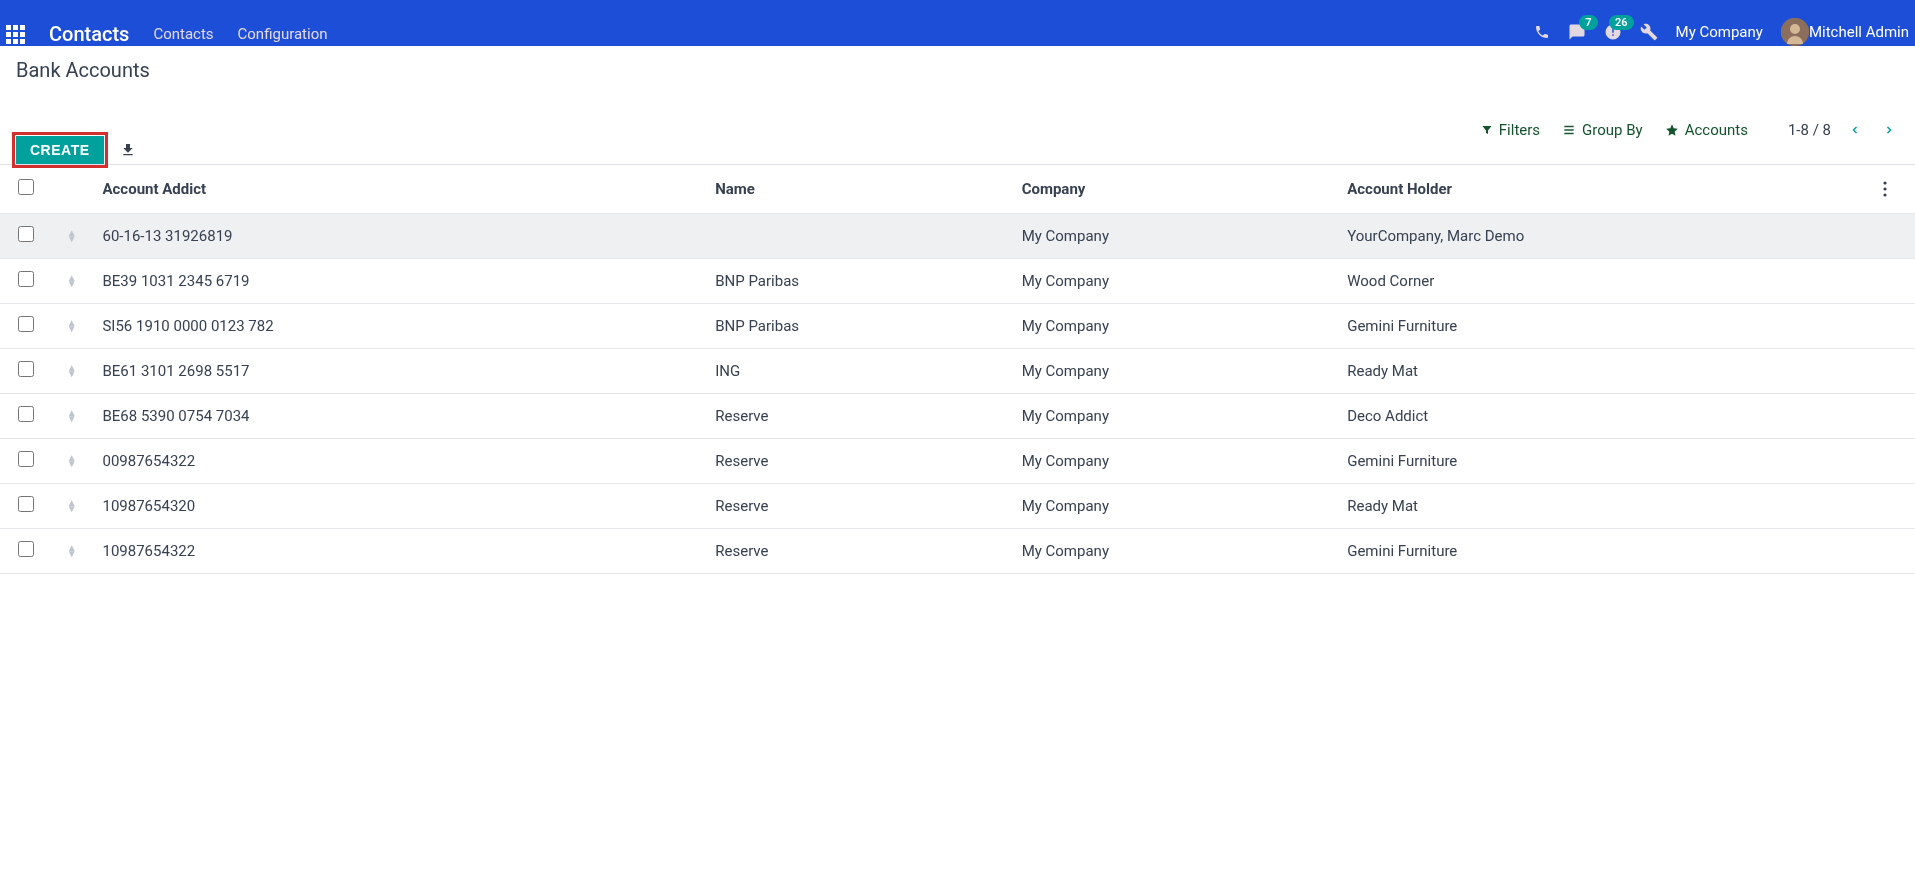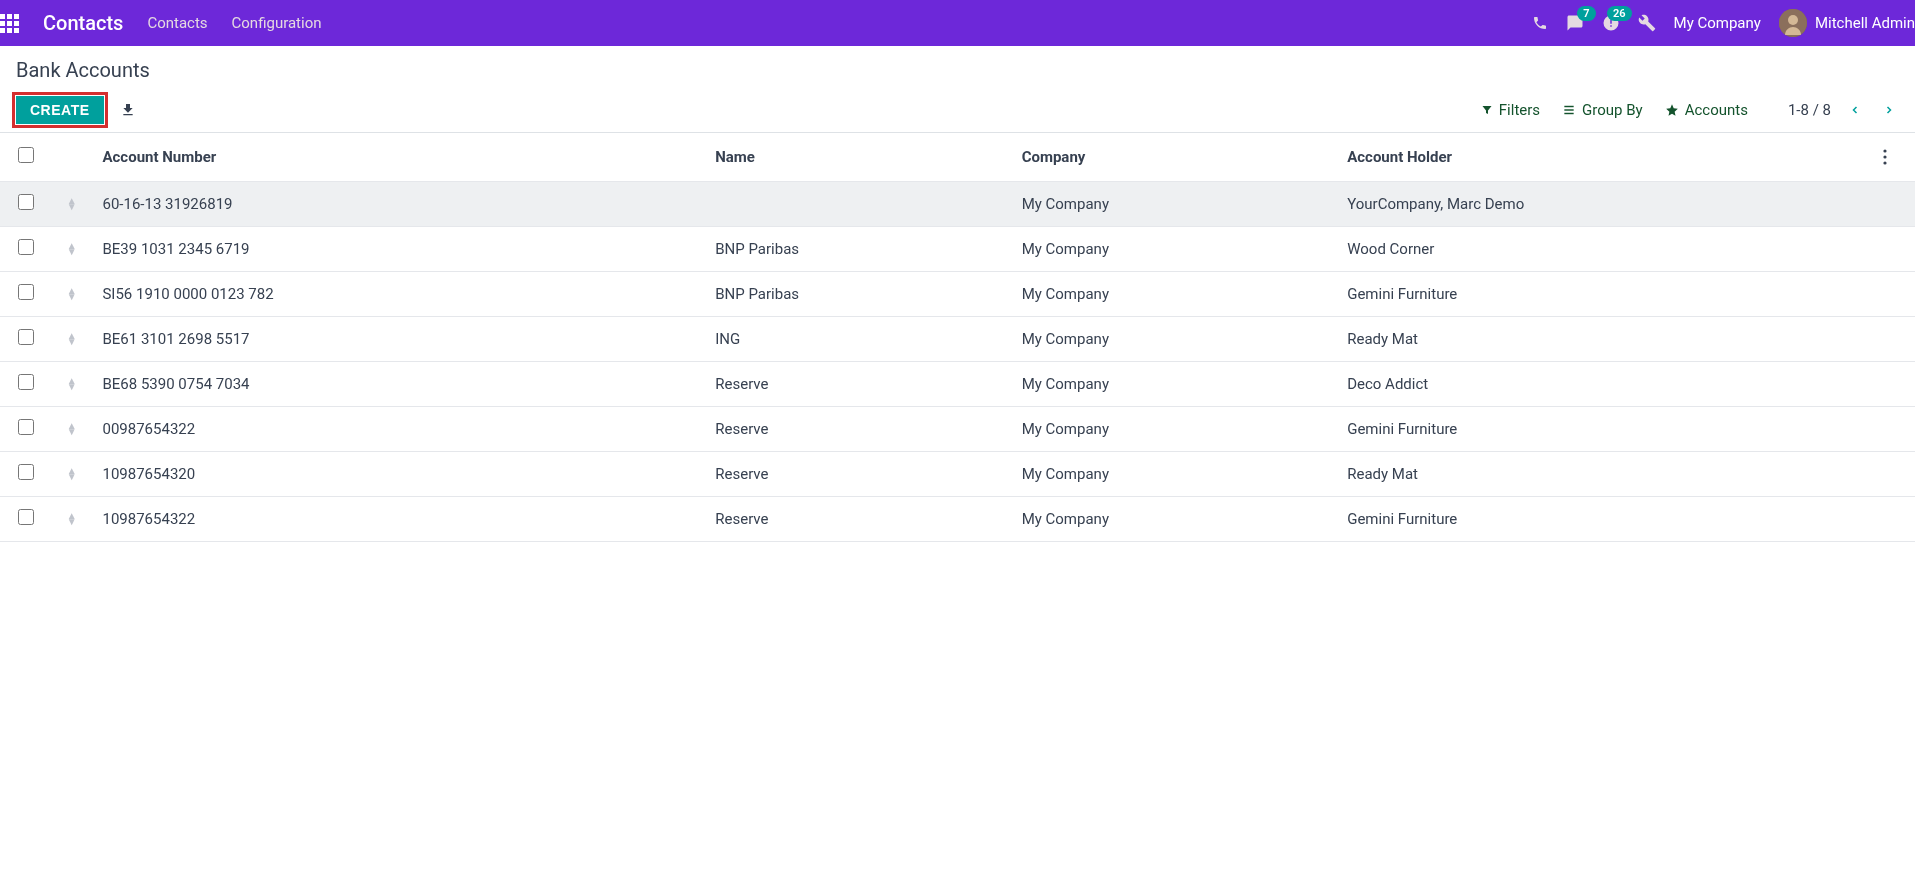--- a/index.html
+++ b/index.html
@@ -1,42 +1,42 @@
 <!DOCTYPE html>
 <html><head>
 <meta charset="utf-8">
 <style>
 * { box-sizing: border-box; margin: 0; padding: 0; }
 body { font-family: -apple-system, BlinkMacSystemFont, "Segoe UI", Roboto, "Helvetica Neue", Arial, sans-serif; color: #374151; font-size: 14px; }
 
 
-.navbar { background: #6d28d9; height: 46px; display: flex; align-items: center; padding: 0 0; color: #fff; }
+.navbar { background: #1d4ed8; height: 46px; display: flex; align-items: flex-end; padding: 0 6px; color: #fff; }
 .navbar-left { display: flex; align-items: center; gap: 24px; }
 .apps-icon { display: grid; grid-template-columns: repeat(3, 5px); grid-template-rows: repeat(3, 5px); gap: 2px; cursor: pointer; }
 .apps-icon span { background: #fff; width: 5px; height: 5px; }
 .brand { font-size: 20px; font-weight: 500; color: #fff; cursor: pointer; }
 .nav-link { color: #e5d9e1; font-size: 15px; cursor: pointer; }
 .navbar-right { margin-left: auto; display: flex; align-items: center; gap: 18px; }
 .nav-icon-btn { position: relative; cursor: pointer; color: #e5d9e1; display: flex; align-items: center; }
 .badge { position: absolute; top: -8px; right: -12px; background: #00A09D; color: #fff; border-radius: 10px; font-size: 11px; padding: 1px 6px; font-weight: 600; min-width: 18px; text-align: center; }
 .company-name { color: #fff; font-size: 15px; cursor: pointer; }
-.user-area { display: flex; align-items: center; gap: 8px; cursor: pointer; }
+.user-area { display: flex; align-items: center; gap: 0; cursor: pointer; }
 .avatar { width: 28px; height: 28px; border-radius: 50%; background: linear-gradient(135deg,#8b7355,#6b5640); display: flex; align-items: center; justify-content: center; color: #fff; font-size: 12px; font-weight: 600; }
 .username { color: #fff; font-size: 15px; }
 
 
-.control-panel { padding: 12px 16px 8px; border-bottom: 1px solid #dee2e6; }
+.control-panel { padding: 12px 16px 0; border-bottom: 1px solid #dee2e6; }
 .cp-row1 { display: flex; align-items: flex-start; justify-content: space-between; }
 .page-title { font-size: 20px; color: #374151; font-weight: 400; }
 .search-wrap { width: 50%; position: relative; }
 .search-input { width: 100%; border: none; border-bottom: 1px solid #00A09D; padding: 6px 30px 6px 4px; font-size: 15px; outline: none; background: transparent; }
 .search-input::placeholder { color: #9ca3af; }
 .search-btn { position: absolute; right: 4px; top: 4px; cursor: pointer; color: #374151; }
 .cp-row2 { display: flex; align-items: center; justify-content: space-between; margin-top: 14px; }
-.cp-left { display: flex; align-items: center; gap: 12px; }
+.cp-left { display: flex; align-items: center; gap: 12px; margin-top: 40px; }
 .create-btn { background: #00A09D; color: #fff; border: none; padding: 6px 14px; font-size: 14px; font-weight: 600; cursor: pointer; letter-spacing: 0.5px; outline: 3px solid #d32f2f; outline-offset: 1px; }
 .export-btn { color: #374151; cursor: pointer; padding: 4px; }
 .cp-mid { display: flex; align-items: center; gap: 22px; margin-left: auto; margin-right: 40px; }
 .filter-item { display: flex; align-items: center; gap: 6px; cursor: pointer; color: #14532d; font-size: 15px; }
 .cp-right { display: flex; align-items: center; gap: 14px; }
 .pager-text { color: #374151; font-size: 15px; }
 .pager-btn { cursor: pointer; color: #00A09D; padding: 4px; font-size: 18px; }
 
 
 .table-wrap { width: 100%; }
@@ -166,21 +166,21 @@
 </div>
 
 <div class="table-wrap">
   <table>
     <thead>
       <tr>
         <th class="checkbox-col">
           <input type="checkbox" class="row-checkbox" style="">
         </th>
         <th class="drag-col"></th>
-        <th class="col-account">Account Number</th>
+        <th class="col-account">Account Addict</th>
         <th class="col-name">Name</th>
         <th class="col-company">Company</th>
         <th class="col-holder">Account Holder</th>
         <th class="menu-col">
           <span class="kebab">
             <svg width="4" height="16" viewBox="0 0 4 16" fill="currentColor">
                 <circle cx="2" cy="2" r="1.6"></circle>
                 <circle cx="2" cy="8" r="1.6"></circle>
                 <circle cx="2" cy="14" r="1.6"></circle>
               </svg>

